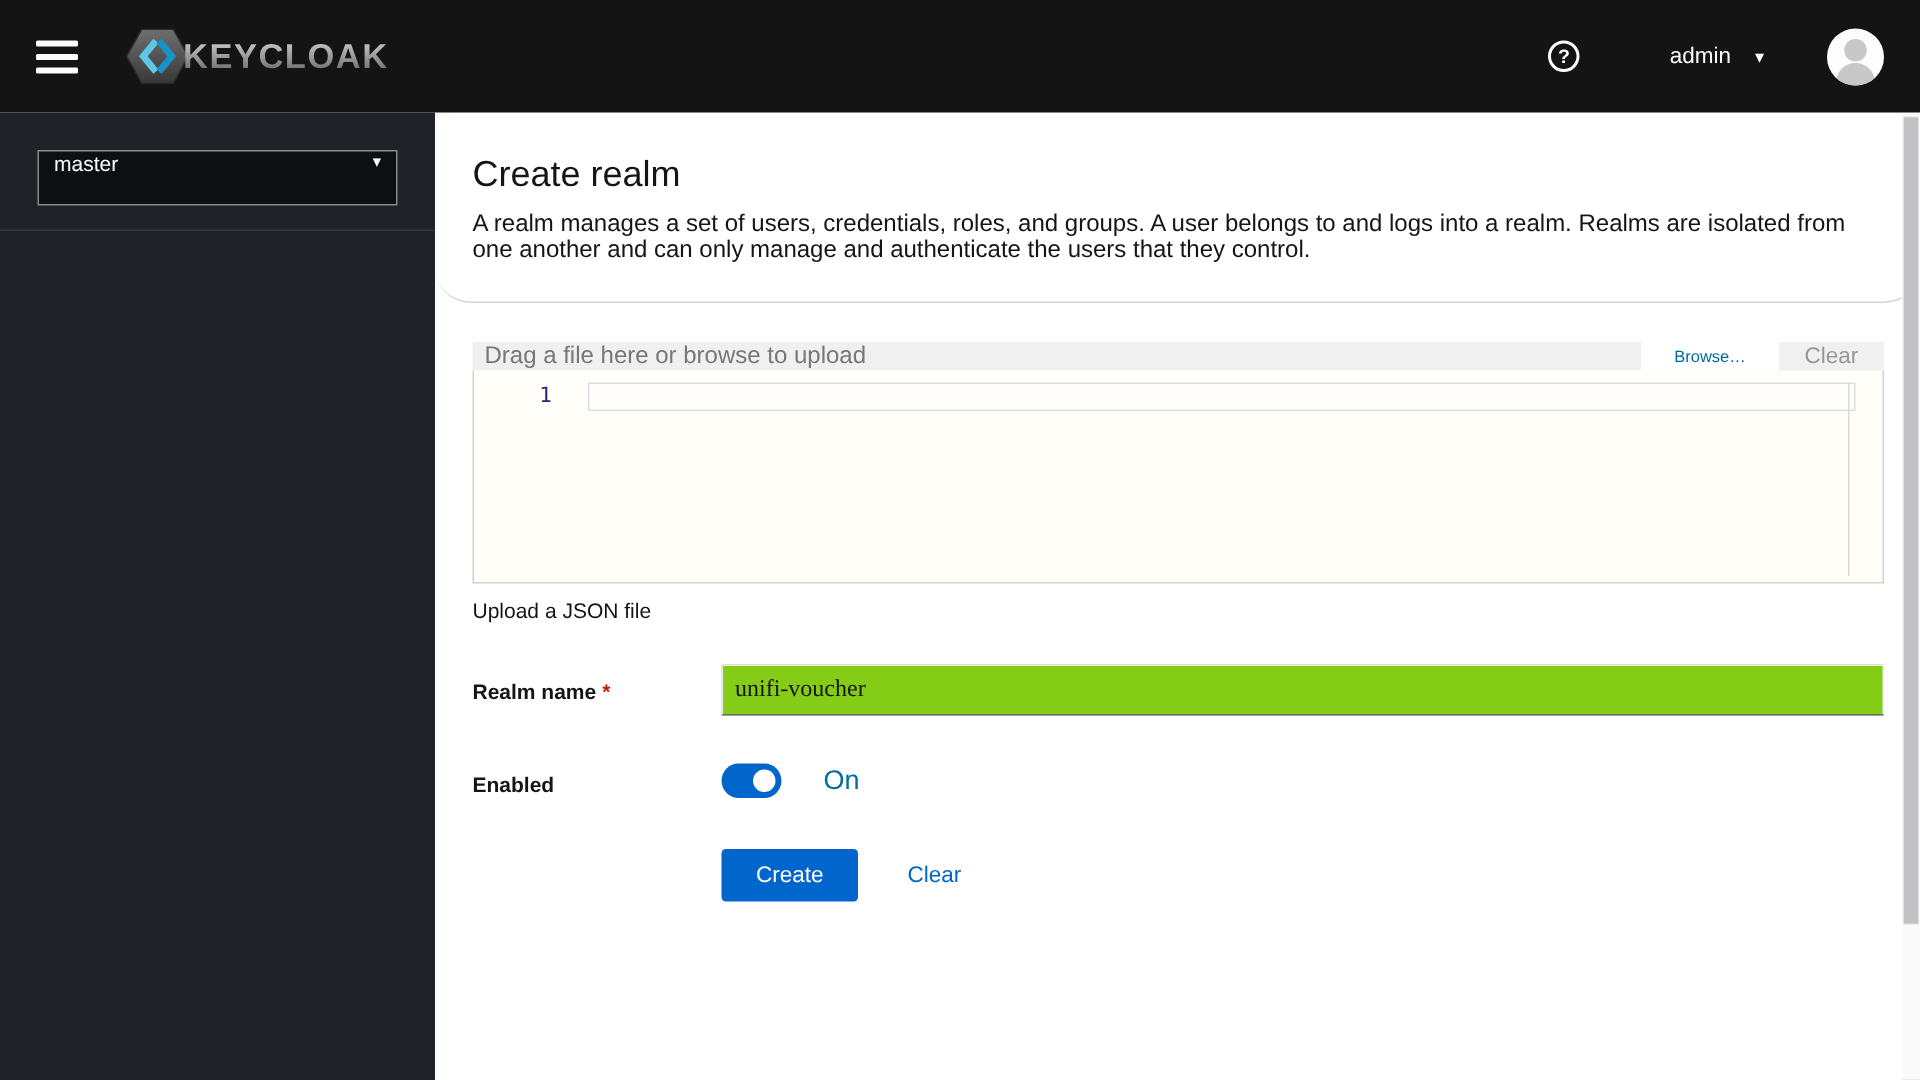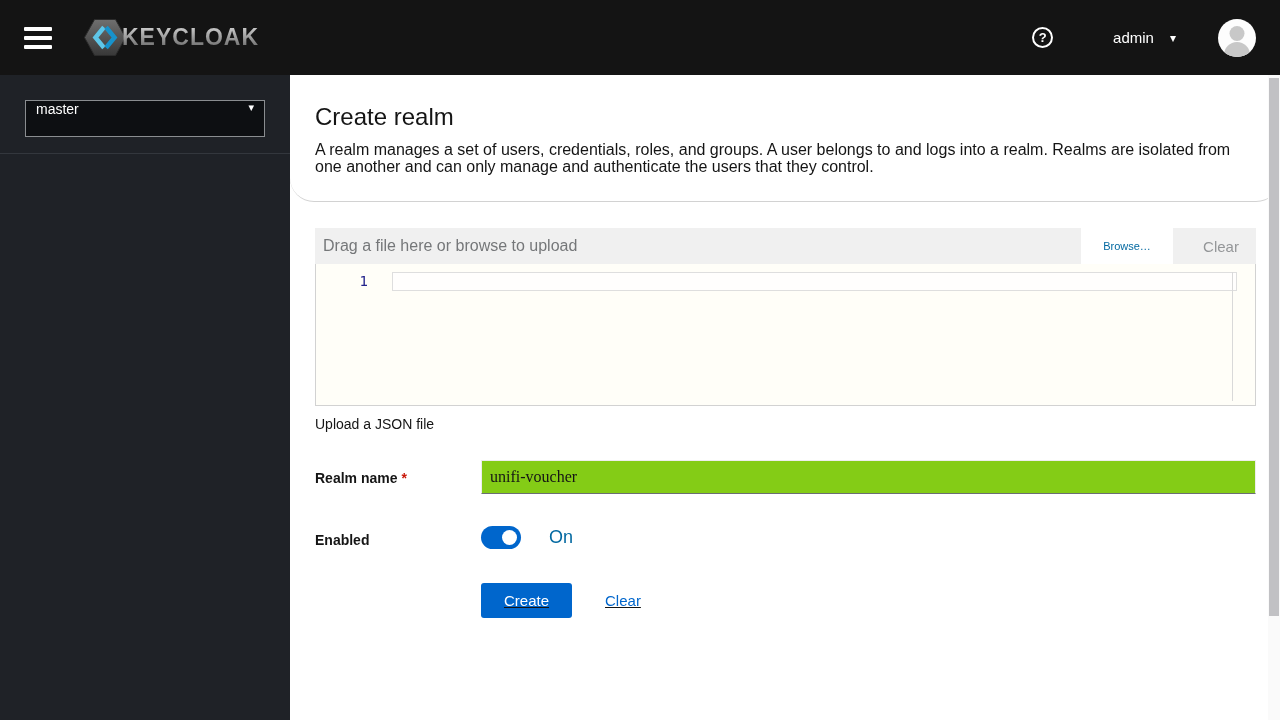--- a/index.html
+++ b/index.html
@@ -40,42 +40,42 @@
   .page-title { font-size:24px; font-weight:500; color:#151515; margin-bottom:10px; }
   .page-desc { font-size:16px; line-height:17px; color:#151515; max-width:928px; }
 
   .form { padding:26px 24px 0 25px; }
   .form-row { display:flex; margin-bottom:28px; }
   .form-label { width:166px; flex:none; font-size:14px; font-weight:700; color:#151515; padding-top:10px; }
   .required { color:#c9190b; margin-left:4px; font-size:14px; }
   .control { flex:1; min-width:0; }
 
   
-  .upload-bar { display:flex; height:36px; background:#f0f0f0;gap:13px; }
+  .upload-bar { display:flex; height:19px; background:#f0f0f0; }
   .upload-placeholder { flex:1; display:flex; align-items:center; padding:0 8px; font-size:16px; color:#757779; cursor:pointer; }
   .browse-btn { border:none; background:#fff; color:#0369a1; font-size:11px; width:92px; cursor:pointer; font-family:inherit; }
   .clear-btn { border:none; background:#f0f0f0; color:#949698; font-size:15px; width:70px; cursor:default; font-family:inherit; }
   .editor { height:142px; border:1px solid #d2d2d2; border-top:none; background:#fffef8; position:relative; }
   .editor-line { display:flex; padding-top:8px; }
   .line-number { width:52px; flex:none; text-align:right; font-family:"DejaVu Sans Mono", monospace; font-size:14px; color:#23238c; line-height:19px; }
   .line-box { flex:1; height:19px; margin-left:24px; margin-right:18px; border:1px solid #dedede; background:#fffefd; }
   .editor-ruler { position:absolute; top:8px; bottom:4px; right:22px; width:1px; background:#d9d9d9; }
   .helper-text { margin-top:10px; font-size:14px; color:#151515; }
 
   
   .text-input { width:100%; height:34px; border:1px solid #ededed; border-bottom:1px solid #6a6e73; background:#84cc16; padding:0 8px; font-size:16px; color:#151515; font-family:Liberation Serif, serif; }
 
   
   .switch-wrap { display:flex; align-items:center; padding-top:4px; }
   .switch { width:40px; height:23px; border-radius:12px; background:#0066cc; position:relative; cursor:pointer; flex:none; }
   .switch .knob { position:absolute; top:4px; right:4px; width:15px; height:15px; border-radius:50%; background:#fff; }
   .switch-state { margin-left:28px; font-size:18px; color:#0369a1; }
 
   
-  .action-row { margin-top:34px; display:flex; align-items:center;text-decoration:underline; }
+  .action-row { margin-top:34px; display:flex; align-items:center; }
   .create-btn { background:#0066cc; color:#fff; border:none; border-radius:3px; font-size:15px; padding:9px 23px; cursor:pointer; font-family:inherit; }
   .cancel-link { margin-left:33px; color:#0066cc; font-size:15px; text-decoration:none; cursor:pointer; }
 
   
   .page-scrollbar { position:fixed; top:75px; right:0; width:12px; height:645px; background:#fafafa; }
   .page-scrollbar .thumb { position:absolute; top:3px; left:1px; right:1px; height:538px; background:#c1c1c4; }
 </style>
 </head>
 <body>
 

